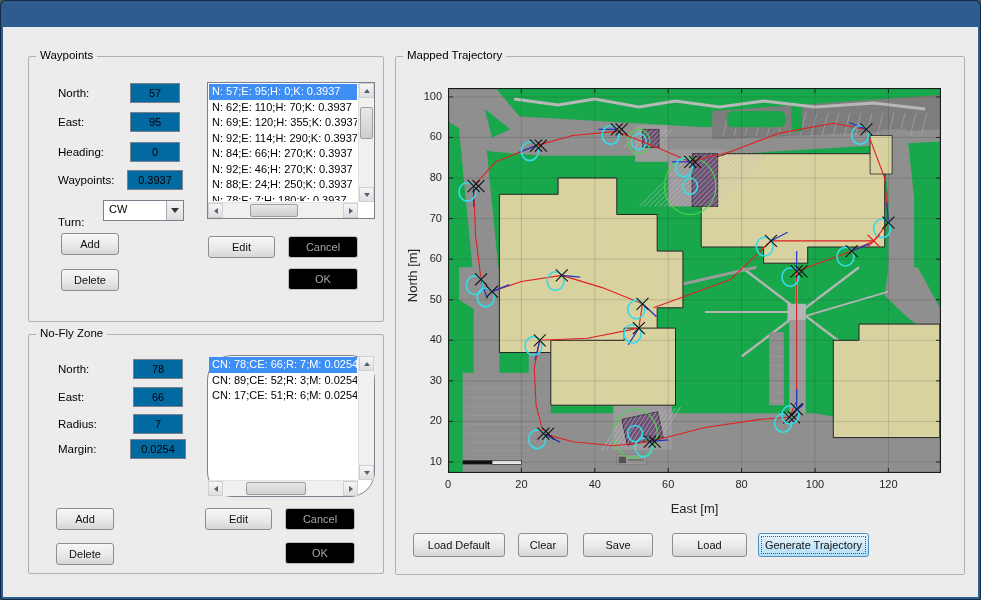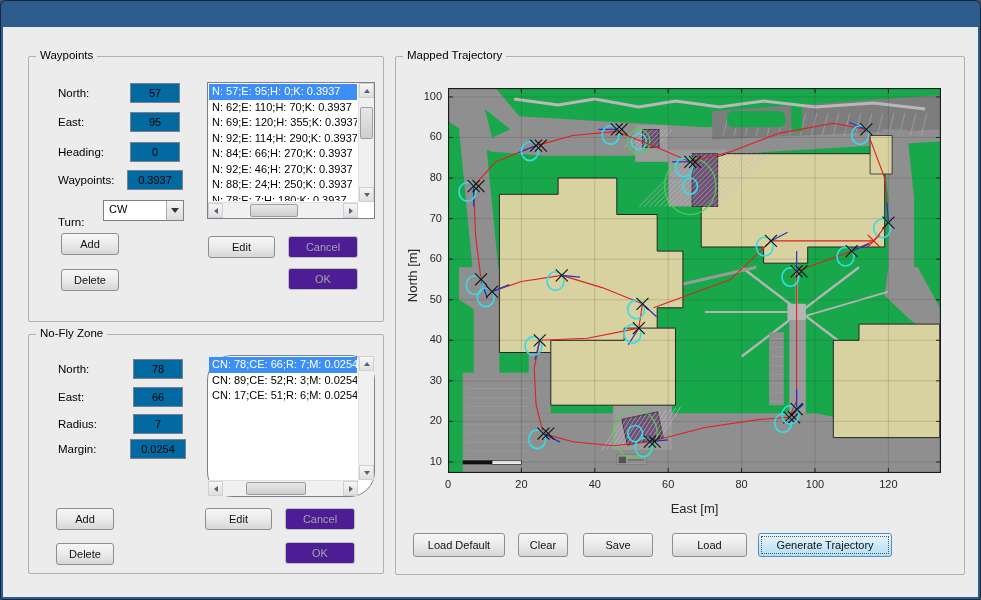--- a/index.html
+++ b/index.html
@@ -15,21 +15,21 @@
   .winbtn.close{width:40px;background:linear-gradient(180deg,#f3b39c 0%,#dc7054 45%,#c03a22 50%,#d2573a 100%);}
   .glyph-min{display:block;width:10px;height:3px;background:#fff;margin-top:8px;box-shadow:0 1px 1px #123;}
   .glyph-max{display:block;width:10px;height:8px;border:1px solid #fff;border-top:3px solid #fff;box-shadow:0 1px 1px #123;}
   .glyph-close{color:#fff;font-size:12px;font-weight:bold;text-shadow:0 1px 1px #401008;}
   .body-bg{position:absolute;left:3px;top:27px;right:3px;bottom:3px;background:#ececec;}
   .panel{position:absolute;border:1px solid #b1b1b1;border-radius:2px;}
   .panel-title{position:absolute;top:-8px;left:7px;background:#ececec;padding:0 4px;font-size:11.5px;color:#000;}
   .lbl{position:absolute;font-size:11.5px;color:#000;}
   .input{position:absolute;background:#0369a1;border:1px solid #7b818c;font-size:11px;display:flex;align-items:center;justify-content:center;}
   .btn{position:absolute;font-size:11px;background:linear-gradient(180deg,#f7f7f7,#e9e9e9 55%,#d6d6d6);border:1px solid #8e8e8e;border-radius:3px;color:#111;display:flex;align-items:center;justify-content:center;cursor:default;}
-  .btn.disabled{color:#a4a4a4;background:#4c1d95;border-color:#bdbdbd;}
+  .btn.disabled{color:#a4a4a4;background:#000000;border-color:#bdbdbd;}
   .btn.primary{background:linear-gradient(180deg,#edf7fe,#cde9fb 50%,#b3def8);border:1px solid #4b8fc4;outline:1px dotted #555;outline-offset:-4px;}
   .dropdown{position:absolute;background:#fff;border:1px solid #7b818c;}
   .dropdown .val{position:absolute;left:5px;top:2px;font-size:11px;}
   .dropdown .dbtn{position:absolute;right:0;top:0;bottom:0;width:17px;background:linear-gradient(180deg,#f4f4f4,#dcdcdc);border-left:1px solid #aab;display:flex;align-items:center;justify-content:center;}
   .tri-down{width:0;height:0;border-left:4px solid transparent;border-right:4px solid transparent;border-top:5px solid #333;}
   .listbox{position:absolute;background:#fff;border:1px solid #7b818c;}
   .list-inner{position:absolute;left:1px;top:1px;right:17px;bottom:17px;overflow:hidden;background:#fff;}
   .row{height:15.5px;line-height:15.5px;font-size:11px;padding-left:3px;white-space:nowrap;color:#000;}
   .row.sel{background:#3d8ef5;color:#fff;}
   .sb-v{position:absolute;right:0;top:0;width:16px;bottom:16px;background:#f0f0f0;border-left:1px solid #e2e2e2;}
@@ -445,14 +445,14 @@
       <div class="ticklbl" style="left: 795px; width: 40px; top: 478px; text-align: center;">100</div>
       <div class="ticklbl" style="left: 868.4px; width: 40px; top: 478px; text-align: center;">120</div>
     </div>
   <div class="axlbl" style="left:448px;top:501px;width:493px;">East [m]</div>
   <div class="axlbl" style="left:357px;top:268px;width:110px;transform:rotate(-90deg);">North [m]</div>
 
   <div class="btn" style="left:413px;top:533px;width:92px;height:24px;">Load Default</div>
   <div class="btn" style="left:518px;top:533px;width:50px;height:24px;">Clear</div>
   <div class="btn" style="left:583px;top:533px;width:70px;height:24px;">Save</div>
   <div class="btn" style="left:672px;top:533px;width:75px;height:24px;">Load</div>
-  <div class="btn primary" style="left:758px;top:533px;width:134px;height:24px;">Generate Trajectory</div>
+  <div class="btn primary" style="left:758px;top:533px;width:111px;height:24px;">Generate Trajectory</div>
 </div>
 
 </body></html>

